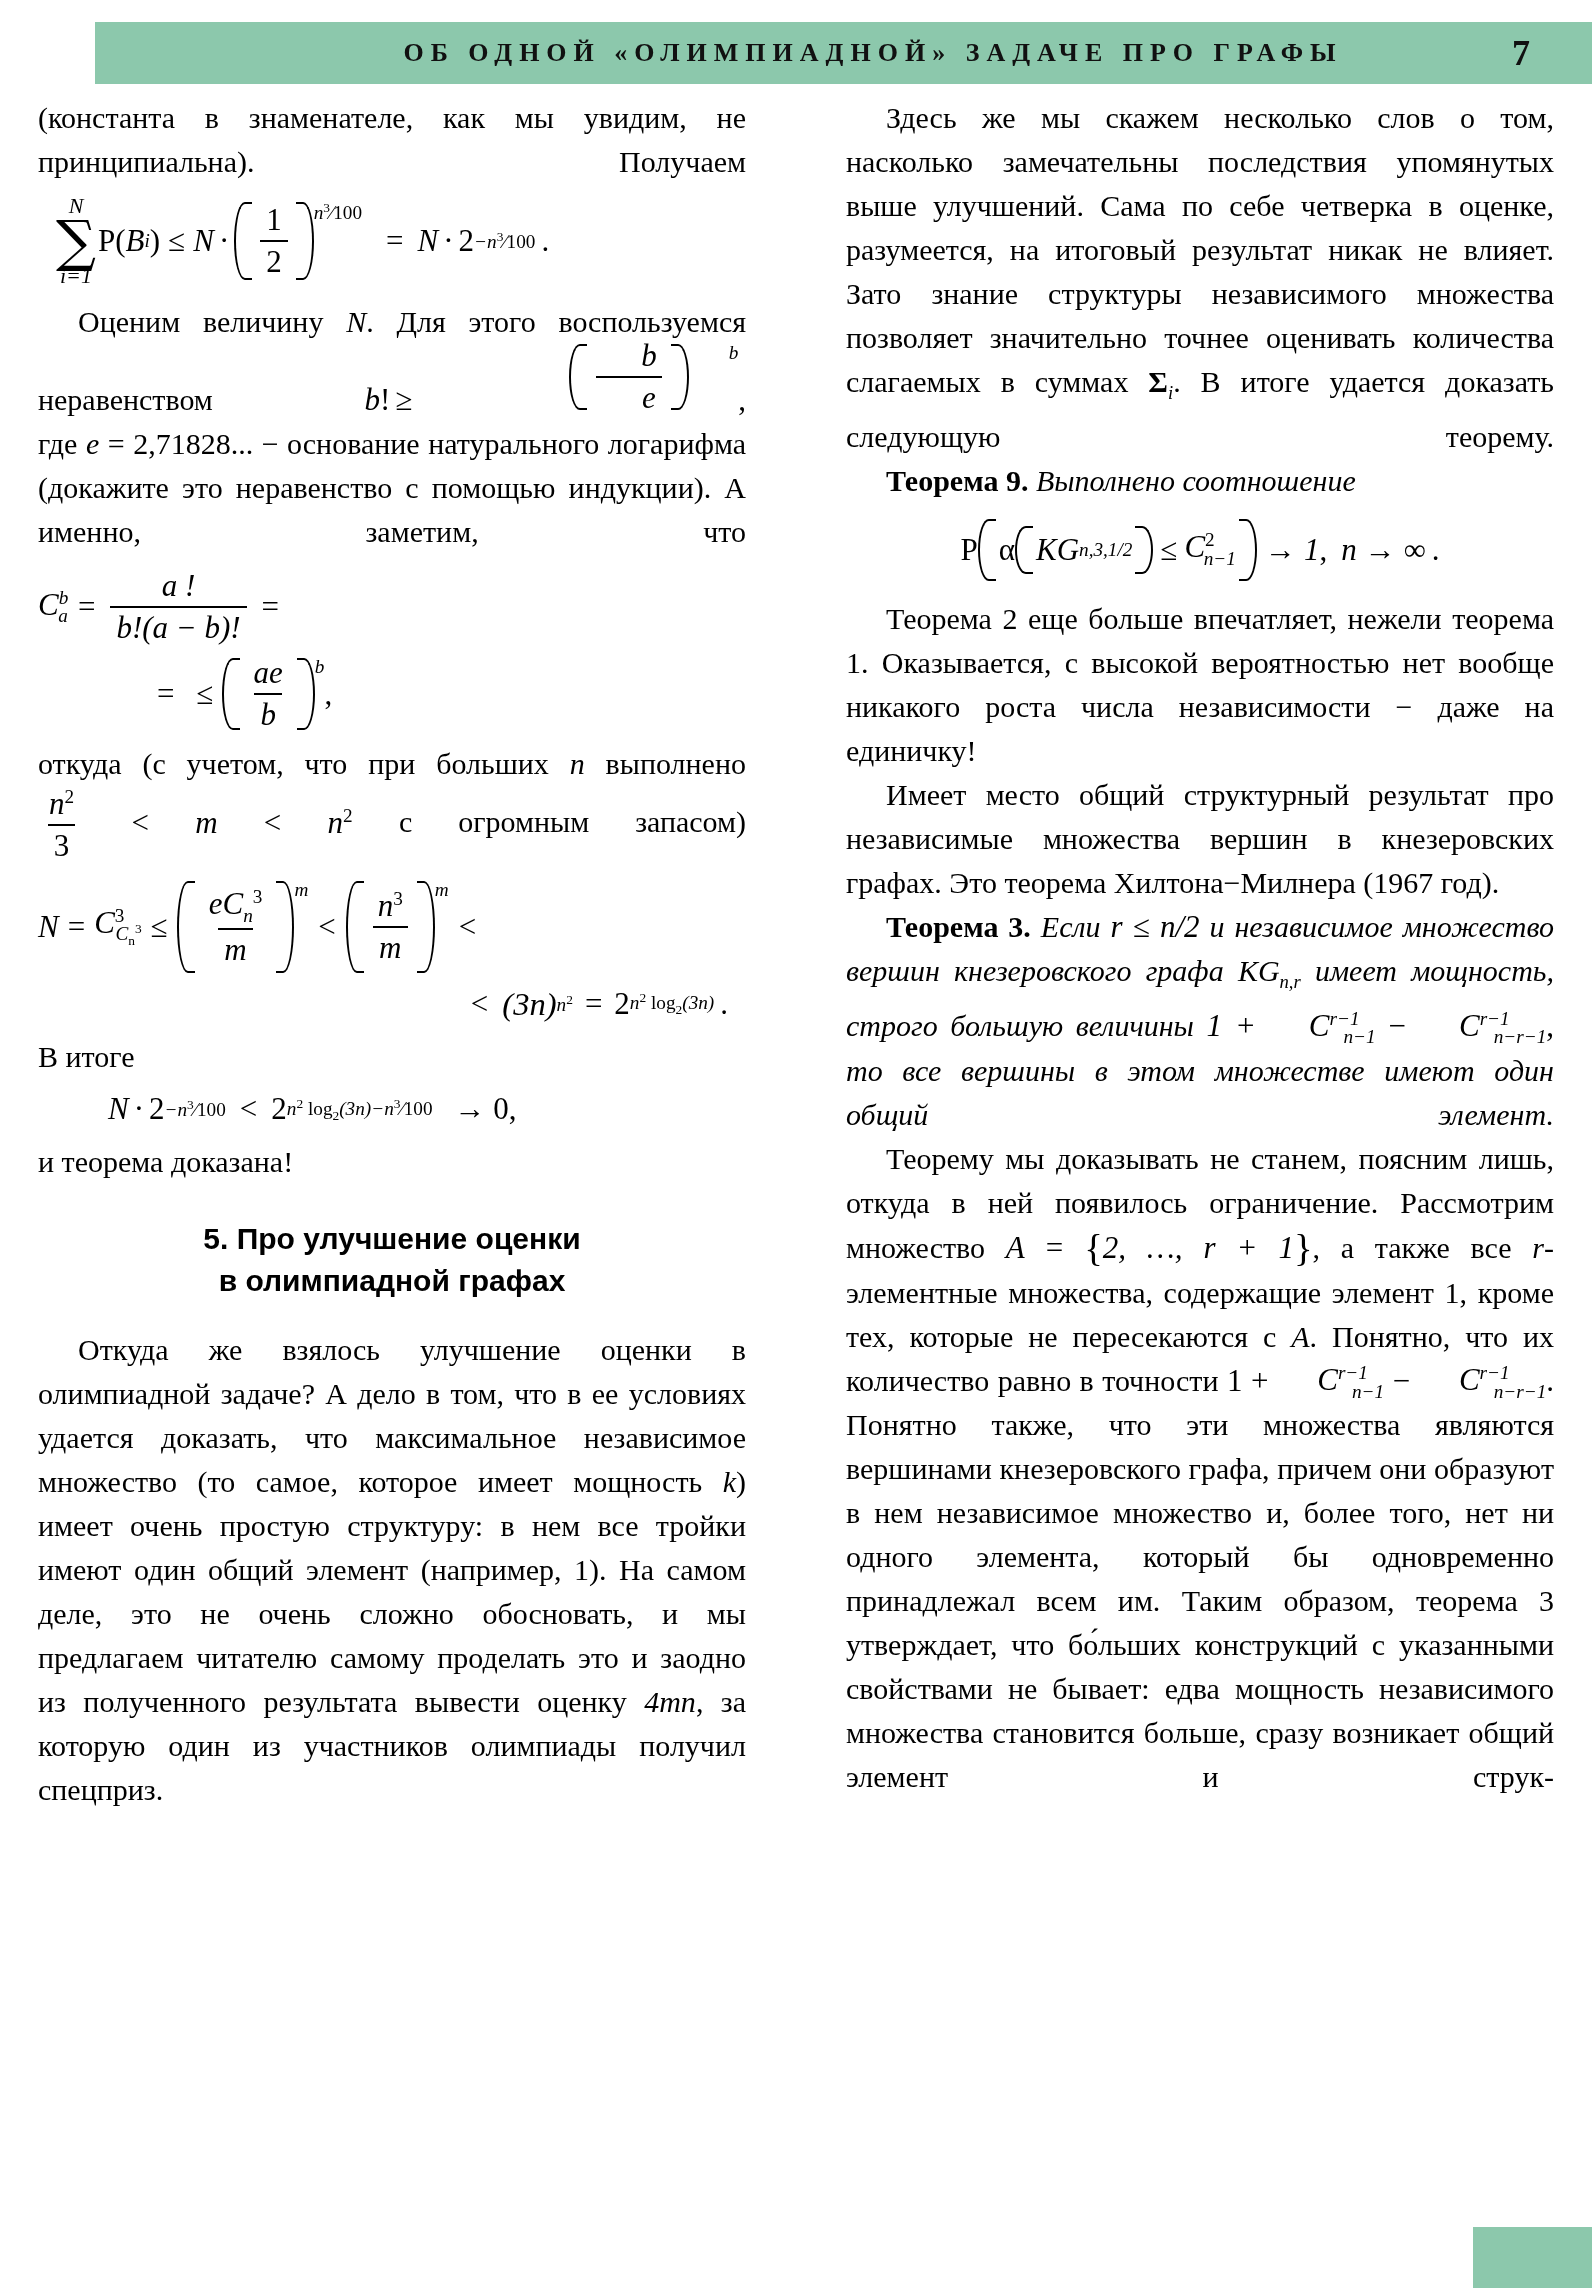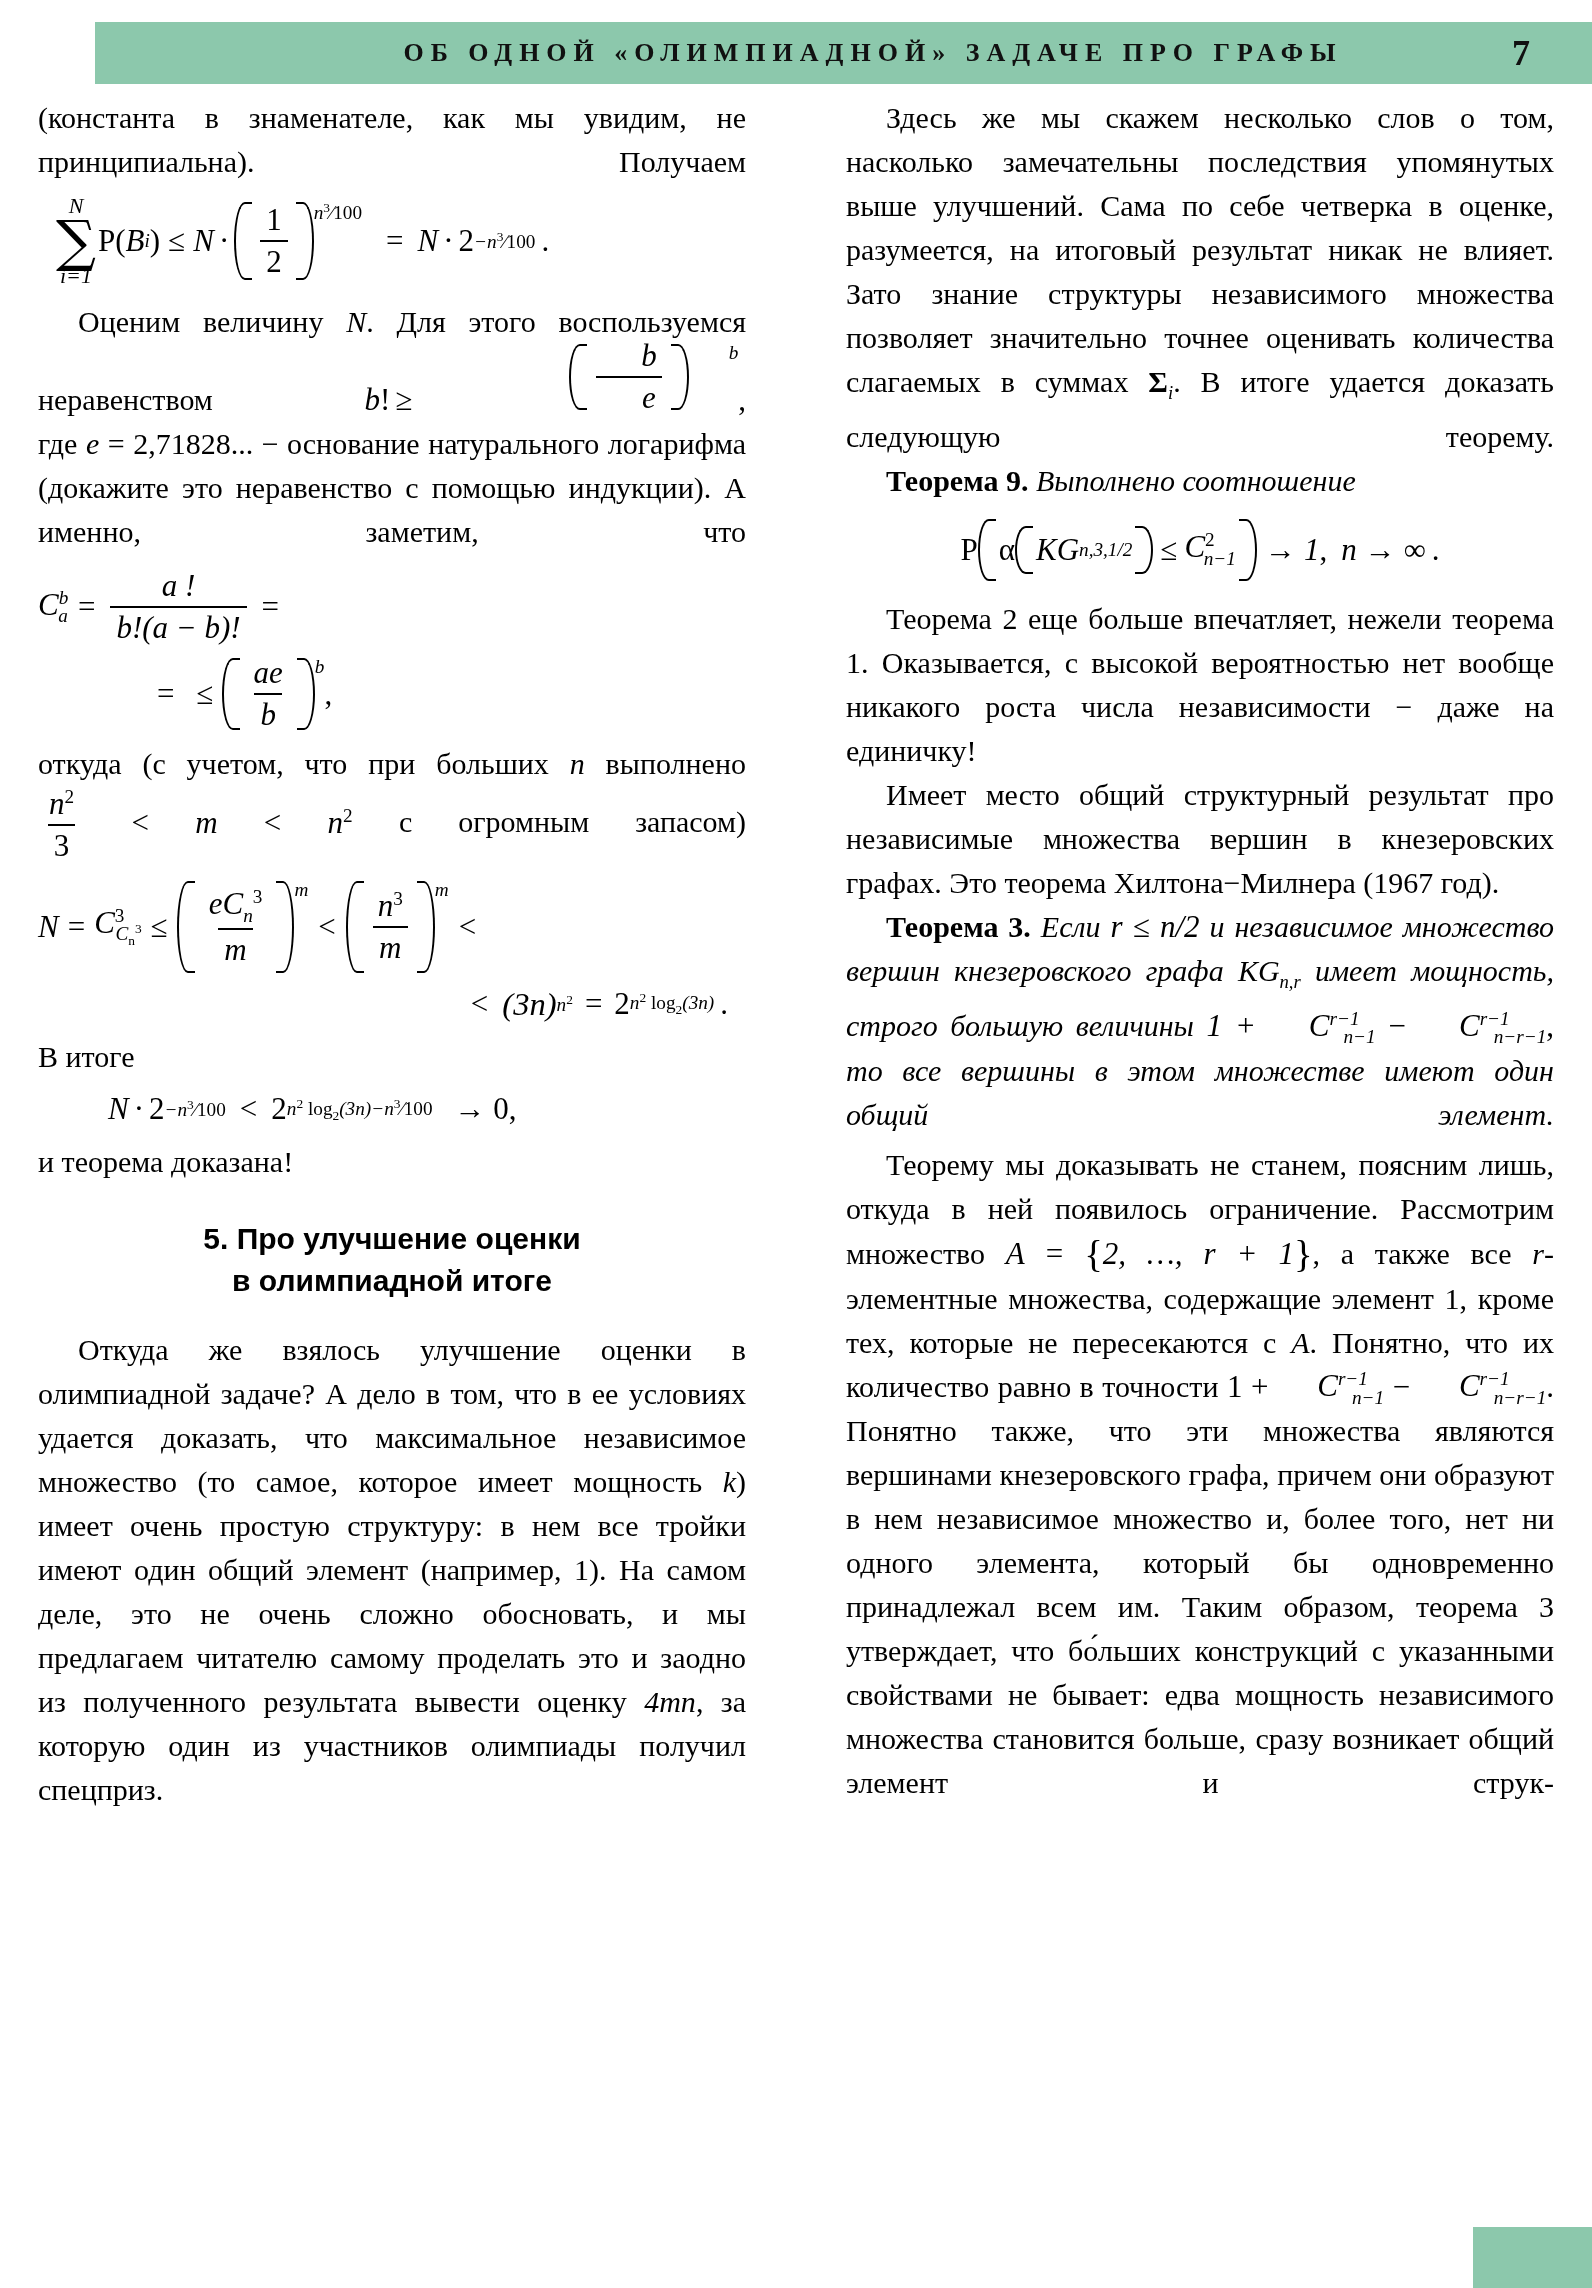--- a/index.html
+++ b/index.html
@@ -256,21 +256,21 @@
       <span>2</span>
         <span style="font-size:0.62em;vertical-align:super"><i>n</i><sup style="font-size:0.7em">2</sup><span> log</span><sub style="font-size:0.7em">2</sub><span class="ital">(3n)−n</span><sup style="font-size:0.7em">3</sup>⁄<span>100</span></span>
       <span style="margin-left:22px">→ 0</span>
         <span>,</span>
     </div>
 
     <p class="tx last" style="margin-top:8px;">и теорема доказана!</p>
 
     <div class="sec-head">
       <div>5. Про улучшение оценки</div>
-      <div>в олимпиадной итоге</div>
+      <div>в олимпиадной графах</div>
     </div>
 
     <p class="tx last" style="text-indent:40px;">
       <span>Откуда же взялось улучшение оценки в олимпиадной задаче? А дело в том, что в ее условиях удается доказать, что максимальное независимое множество (то самое, которое имеет мощность </span><i class="ital">k</i><span>) имеет очень простую структуру: в нем все тройки имеют один общий элемент (например, 1). На самом деле, это не очень сложно обосновать, и мы предлагаем читателю самому проделать это и заодно из полученного результата вывести оценку </span><i class="ital">4mn</i><span>, за которую один из участников олимпиады получил спецприз.</span>
     </p>
 
   </div>
 
   <div class="col col-right">
 
@@ -316,21 +316,21 @@
     <p class="tx last" style="text-indent:40px;">Теорема 2 еще больше впечатляет, нежели теорема 1. Оказывается, с высокой вероятностью нет вообще никакого роста числа независимости − даже на единичку!</p>
 
     <p class="tx last" style="text-indent:40px;">Имеет место общий структурный результат про независимые множества вершин в кнезеровских графах. Это теорема Хилтона−Милнера (1967 год).</p>
 
     <p class="tx" style="text-indent:40px;">
       <span class="bold">Теорема 3.</span>
       <span class="ital">Если </span><span class="ital mth">r ≤ n/2</span><span class="ital"> и независимое множество вершин кнезеровского графа </span><span class="ital">KG</span><sub style="font-size:0.62em;font-style:italic">n,r</sub><span class="ital"> имеет мощность, строго большую величины </span><span class="mth" style="white-space:nowrap;"><span class="ital">1 + </span><span style="position:relative;display:inline-block;"><i>C</i><span class="up">r−1</span><span class="dn" style="margin-left:-16px">n−1</span></span><span> − </span><span style="position:relative;display:inline-block;"><i>C</i><span class="up">r−1</span><span class="dn" style="margin-left:-16px">n−r−1</span></span><span>,</span></span>
       <span class="ital">то все вершины в этом множестве имеют один общий элемент.</span>
     </p>
 
-    <p class="tx" style="text-indent:40px;margin-top:6px;">
+    <p class="tx" style="text-indent:40px;">
       <span>Теорему мы доказывать не станем, поясним лишь, откуда в ней появилось ограничение. Рассмотрим множество </span><span class="mth" style="white-space:nowrap;"><i>A</i><span> = </span><span style="font-size:1.25em;vertical-align:-0.08em">{</span><span class="ital">2, …, r + 1</span><span style="font-size:1.25em;vertical-align:-0.08em">}</span></span><span>, а также все </span><i class="ital">r</i><span>-элементные множества, содержащие элемент 1, кроме тех, которые не пересекаются с </span><i class="ital">A</i><span>. Понятно, что их количество равно в точности </span><span class="mth" style="white-space:nowrap;"><span>1 + </span><span style="position:relative;display:inline-block;"><i>C</i><span class="up">r−1</span><span class="dn" style="margin-left:-16px">n−1</span></span><span> − </span><span style="position:relative;display:inline-block;"><i>C</i><span class="up">r−1</span><span class="dn" style="margin-left:-16px">n−r−1</span></span><span>.</span></span><span> Понятно также, что эти множества являются вершинами кнезеровского графа, причем они образуют в нем независимое множество и, более того, нет ни одного элемента, который бы одновременно принадлежал всем им. Таким образом, теорема 3 утверждает, что бо́льших конструкций с указанными свойствами не бывает: едва мощность независимого множества становится больше, сразу возникает общий элемент и струк-</span>
     </p>
 
   </div>
 </div>
 
 <div class="corner-block"></div>
 
 
 </body></html>

